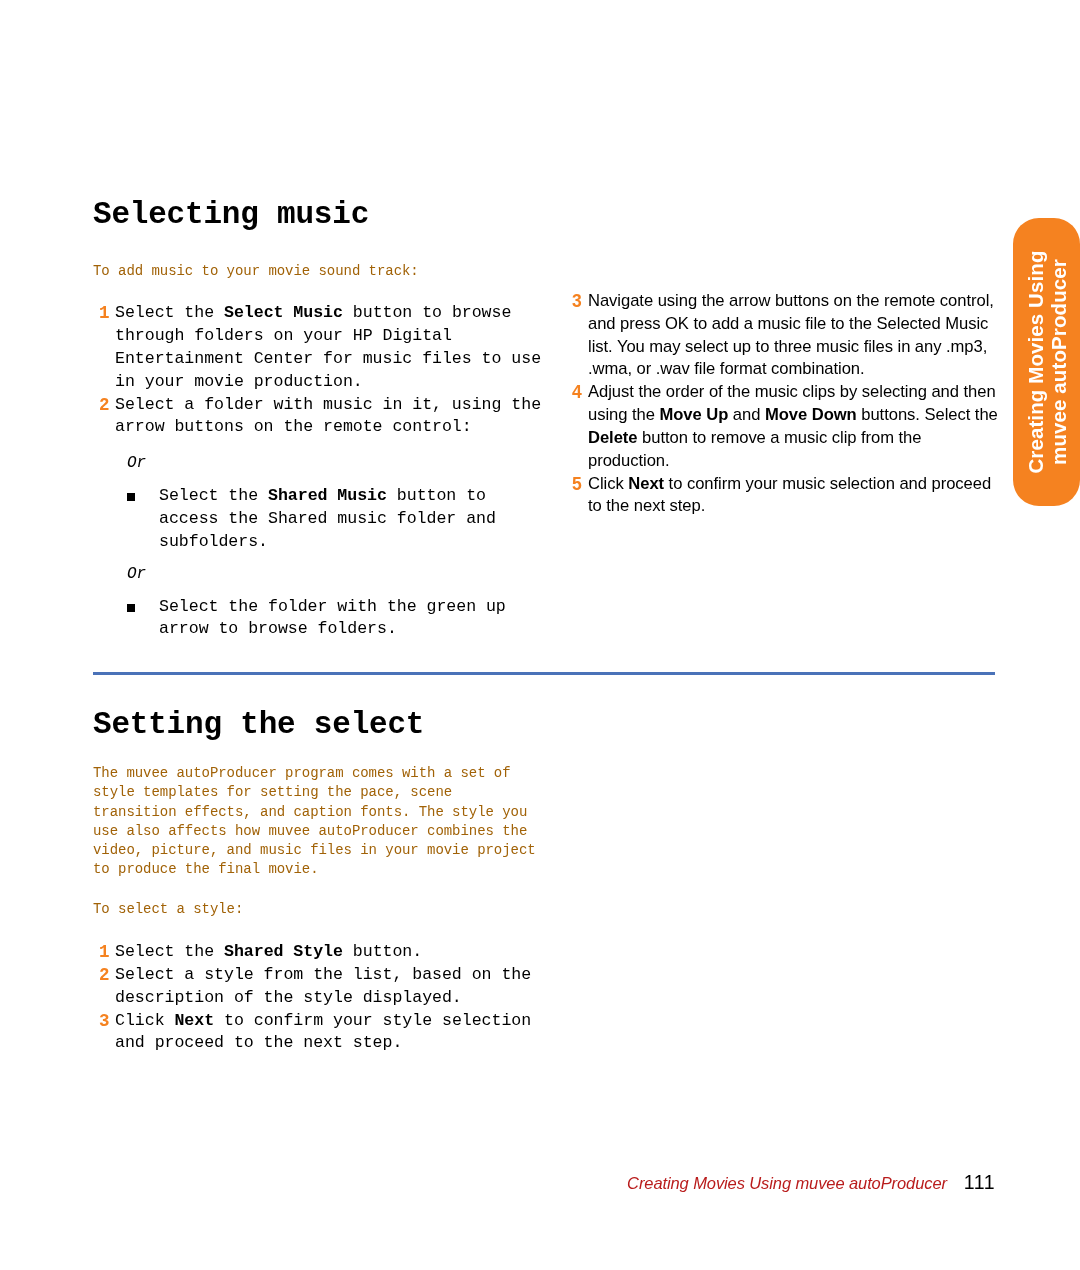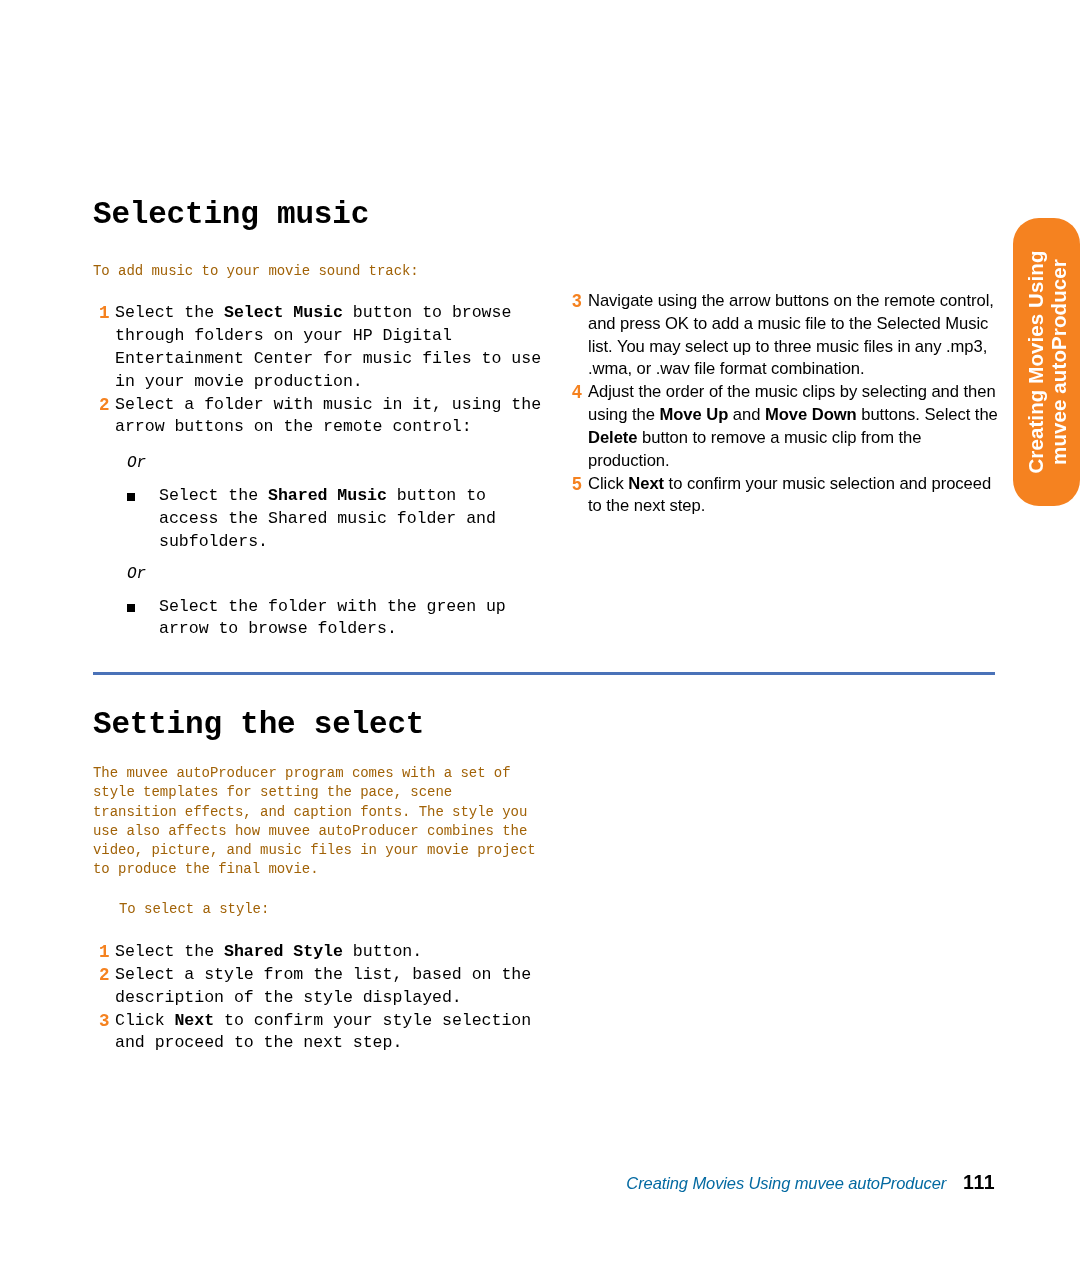--- a/index.html
+++ b/index.html
@@ -168,25 +168,25 @@
     left: 93px;
     top: 1171px;
     width: 902px;
     display: flex;
     justify-content: flex-end;
     align-items: baseline;
   }
   .footer-text {
     font-style: italic;
     font-size: 16.5px;
-    color: #0369a1;
+    color: #b91c1c;
     letter-spacing: -0.1px;
   }
   .footer-page {
-    font-weight: bold;
+    font-weight: normal;
     font-size: 19.5px;
     margin-left: 17px;
     letter-spacing: 0.5px;
   }
 </style>
 </head>
 <body>
 
 <div class="page">
 
@@ -257,21 +257,21 @@
           </div>
         </div>
       </div>
   </div>
 
   <div class="divider"></div>
 
   <div class="col-left" style="top:708px;">
     <h1 class="section-title">Setting the select</h1>
     <p class="body-text" style="margin-top:22px;">The muvee autoProducer program comes with a set of style templates for setting the pace, scene transition effects, and caption fonts. The style you use also affects how muvee autoProducer combines the video, picture, and music files in your movie project to produce the final movie.</p>
-    <p class="body-text" style="margin-top:20px;margin-left:26px;">To select a style:</p>
+    <p class="body-text" style="margin-top:20px;">To select a style:</p>
     <div style="margin-top:22px;" id="style-steps">
         <div class="num-list">
           <div>
             <div class="num-item">
               <div class="num-marker">1</div>
               <div class="num-body"><span>Select the </span><b>Shared Style</b><span> button.</span></div>
             </div>
           </div>
           <div>
             <div class="num-item">

